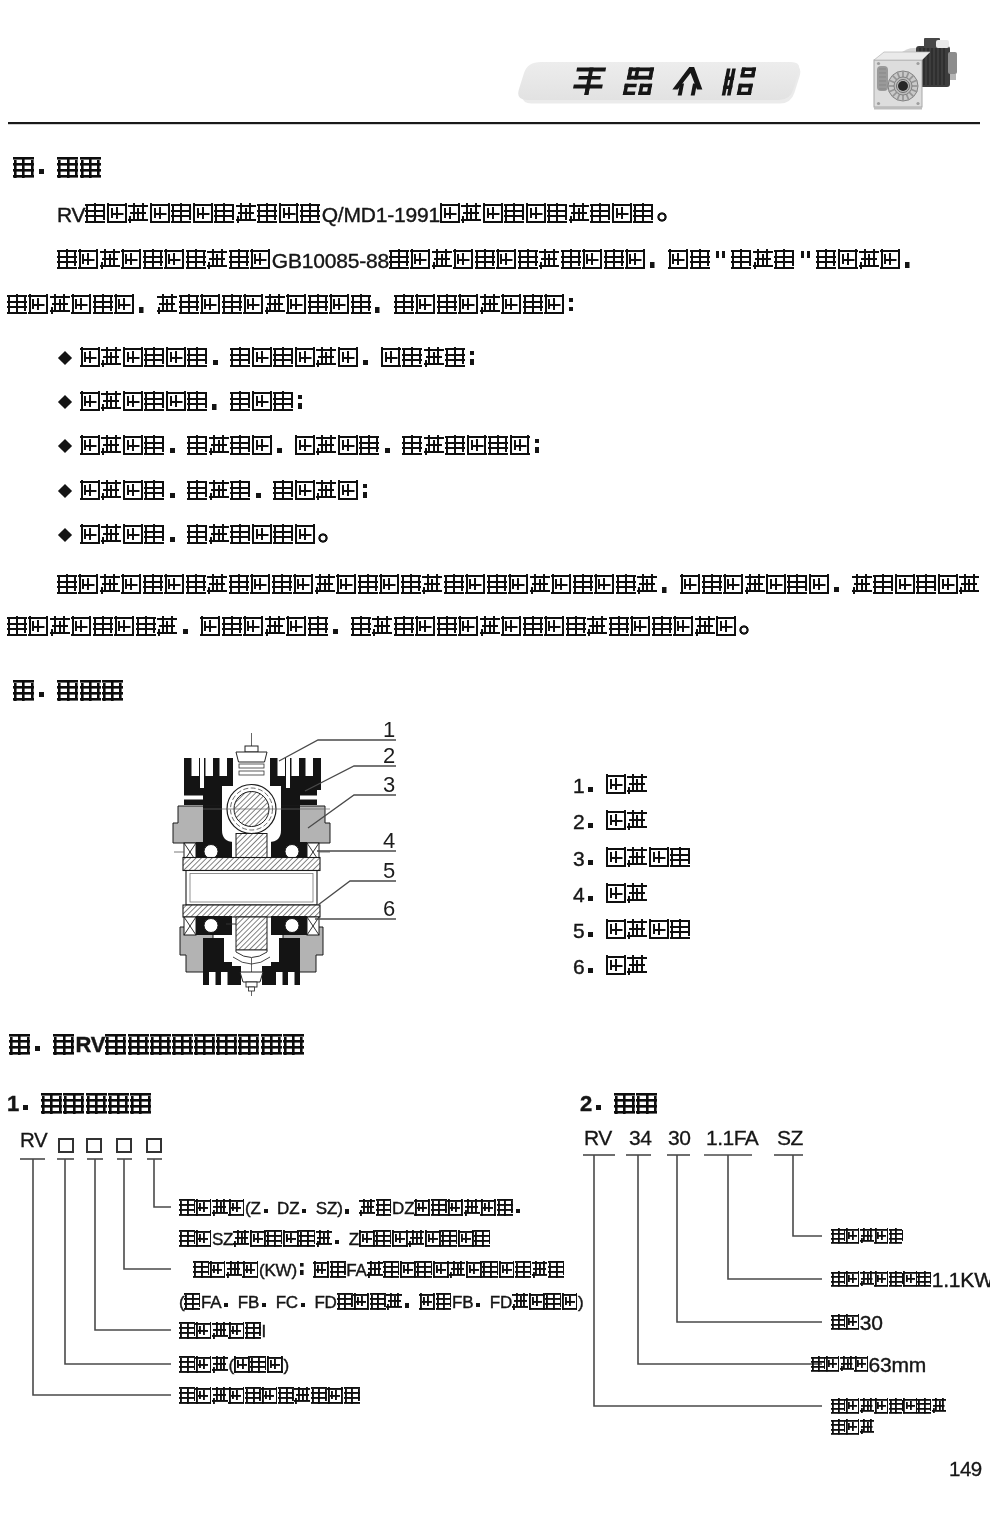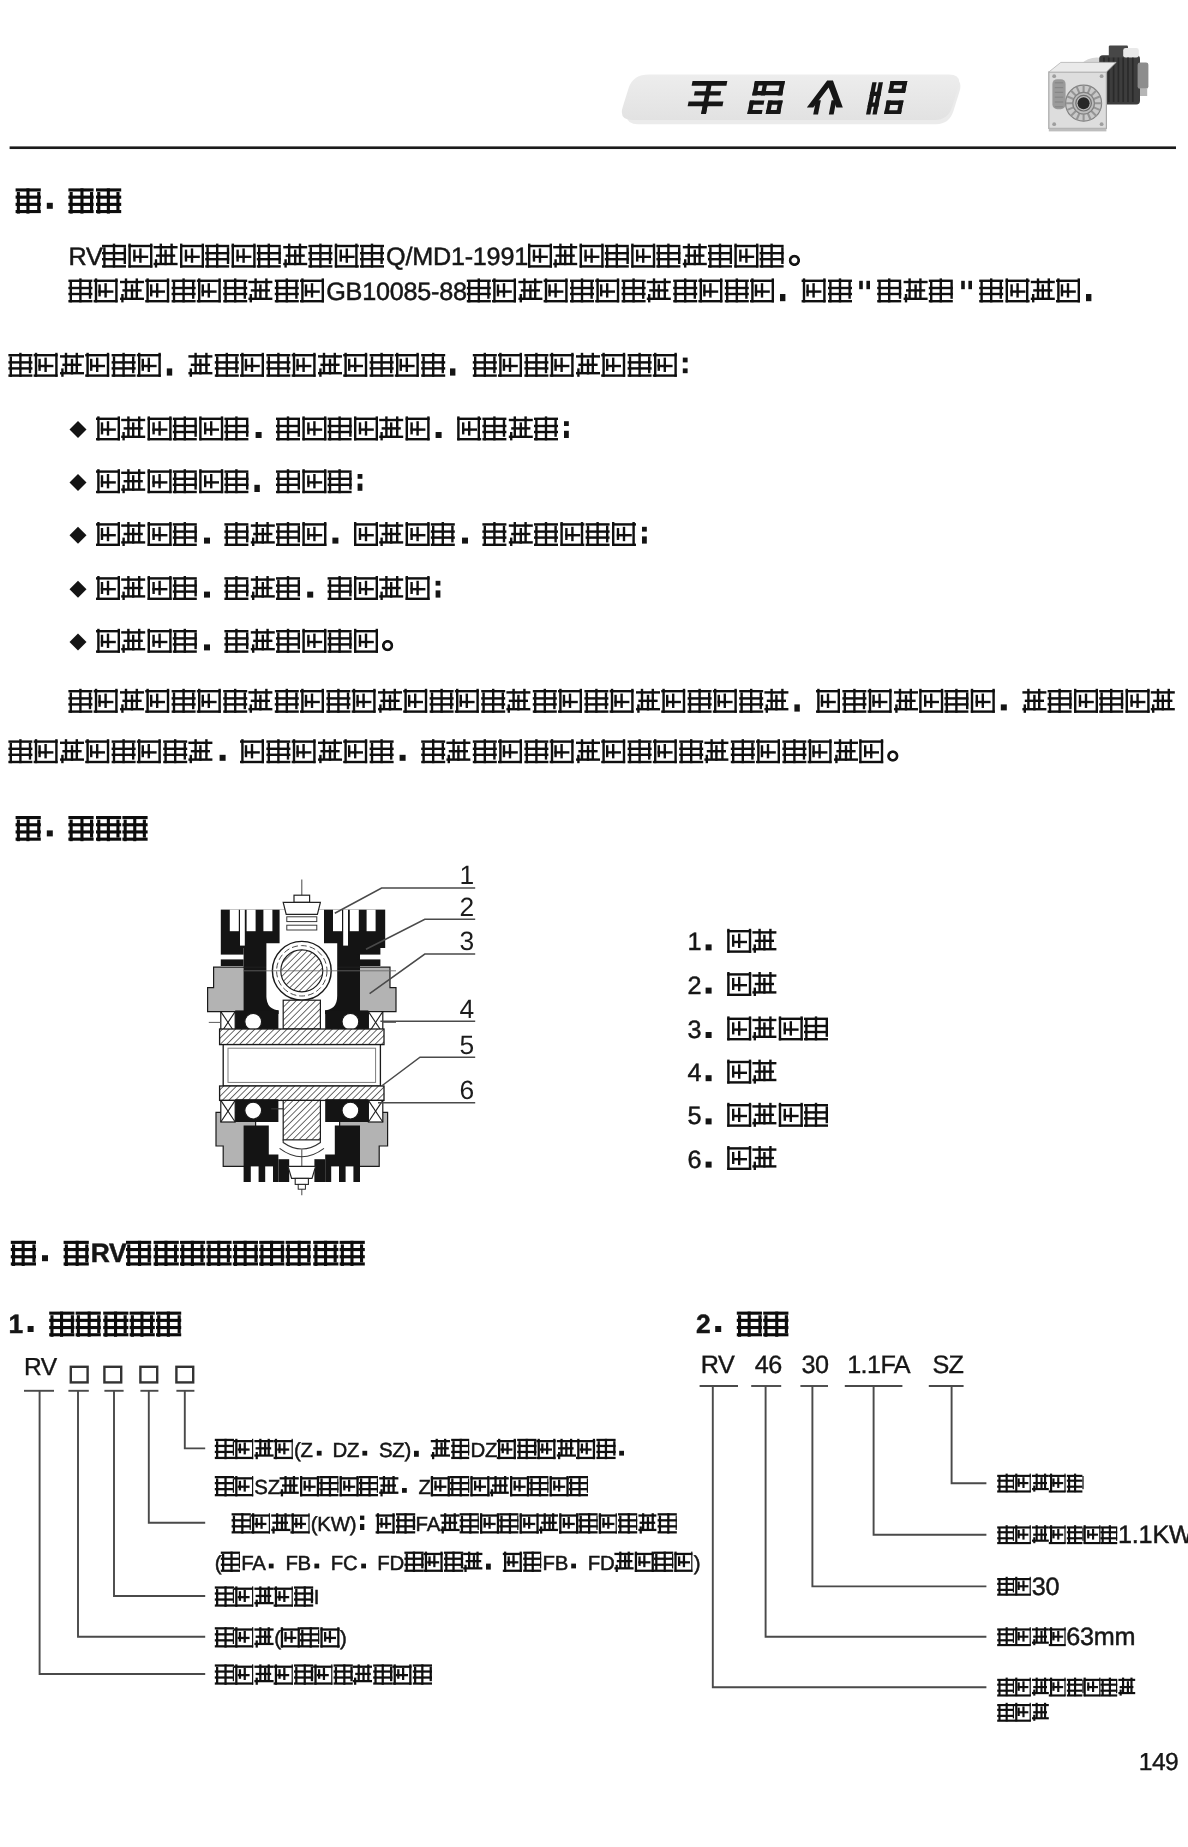--- a/index.html
+++ b/index.html
@@ -343,21 +343,21 @@
       <i></i>
       <i></i>
       <i></i>
       <i></i>
       <i></i>
       <i></i>
       <i></i>
       <i></i>
       <i class="o"></i>
     </div>
-<div class="ln " style="left:57px;top:232px">
+<div class="ln " style="left:57px;top:249px">
       <i></i>
       <i></i>
       <i></i>
       <i></i>
       <i></i>
       <i></i>
       <i></i>
       <i></i>
       <i></i>
       <i></i>
@@ -807,21 +807,21 @@
       <i></i>
       <i></i>
       <i></i>
       <b>1.1KW</b>
     </div>
 <div class="ln xs" style="left:831px;top:1314.2px">
       <i></i>
       <i></i>
       <b>30</b>
     </div>
-<div class="ln xs" style="left:831px;top:1356.2px">
+<div class="ln xs" style="left:811px;top:1356.2px">
       <i></i>
       <i></i>
       <i></i>
       <i></i>
       <b>63mm</b>
     </div>
 <div class="ln xs" style="left:831px;top:1398.2px">
       <i></i>
       <i></i>
       <i></i>
@@ -831,21 +831,21 @@
       <i></i>
       <i></i>
     </div>
 <div class="ln xs" style="left:831px;top:1419.2px">
       <i></i>
       <i></i>
       <i></i>
     </div>
 <div class="tk" style="left:20px;top:1128.24px;font-size:20.5px">RV</div>
 <div class="tk" style="left:584px;top:1125.88px;font-size:21px">RV</div>
-<div class="tk" style="left:629px;top:1125.88px;font-size:21px">46</div>
+<div class="tk" style="left:629px;top:1125.88px;font-size:21px">34</div>
 <div class="tk" style="left:668px;top:1125.88px;font-size:21px">30</div>
 <div class="tk" style="left:706px;top:1125.88px;font-size:21px">1.1FA</div>
 <div class="tk" style="left:777px;top:1125.88px;font-size:21px">SZ</div>
 <div class="tk" style="left:949px;top:1457.24px;font-size:20.5px">149</div>
 <div class="sq" style="left:58px;top:1138px"></div>
 <div class="sq" style="left:86px;top:1138px"></div>
 <div class="sq" style="left:116px;top:1138px"></div>
 <div class="sq" style="left:146px;top:1138px"></div>
 </div>
 </body></html>

